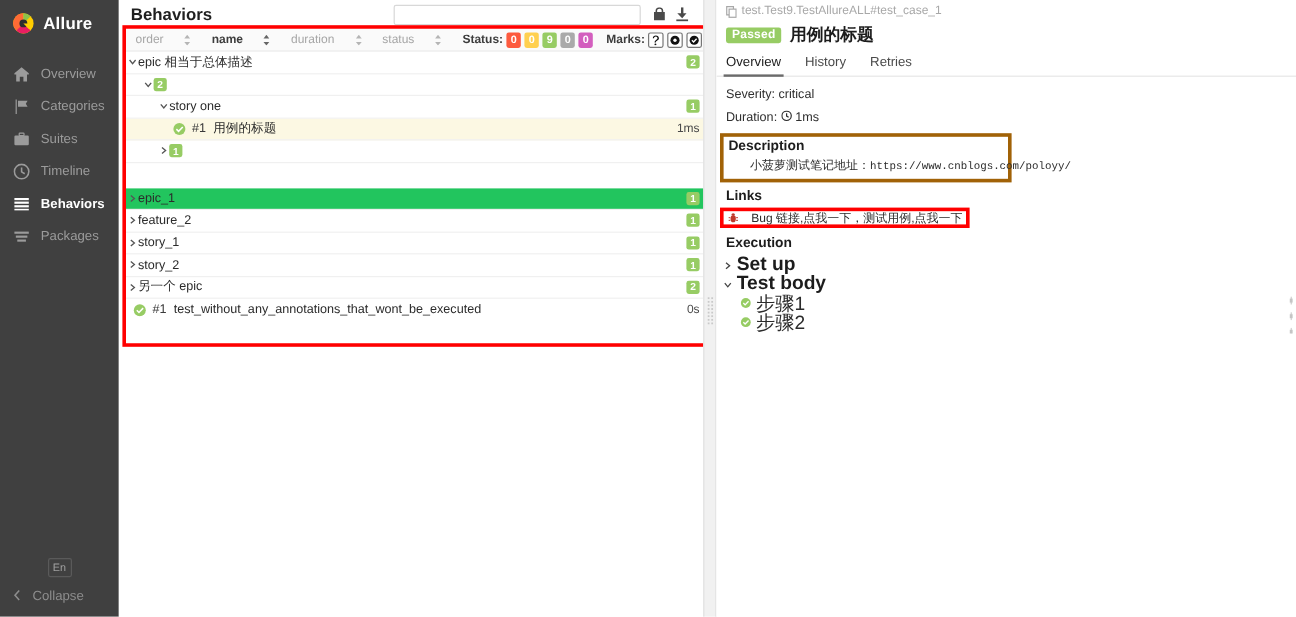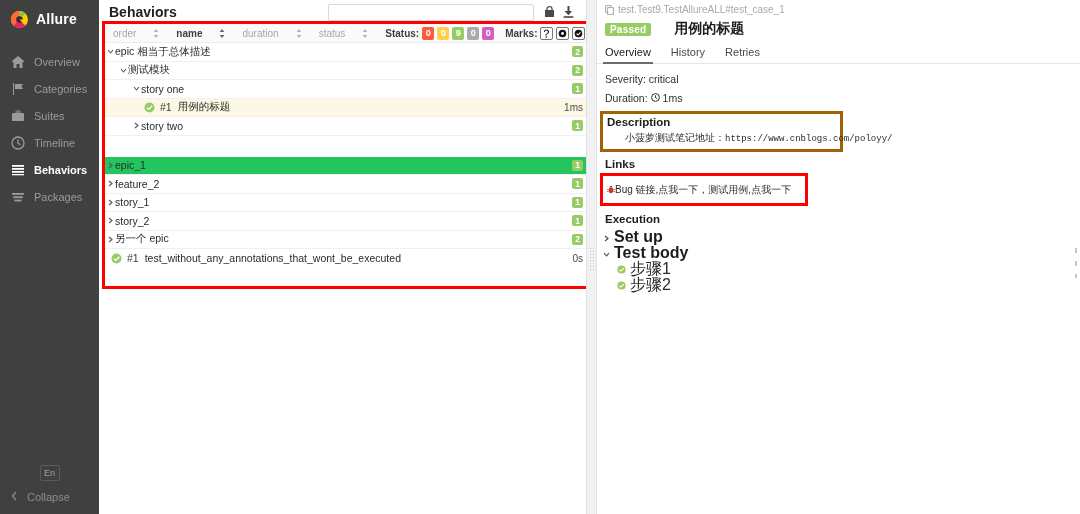--- a/index.html
+++ b/index.html
@@ -154,21 +154,21 @@
   
   .pane-right {
     flex: 1; height: 514px; background: #ffffff;
     position: relative; overflow: hidden;
   }
   .crumb {
     display: flex; align-items: center; gap: 4px;
     padding: 4px 0 0 8px; color: #a8a8a8; font-size: 10px;
   }
   .crumb svg { display:block; }
-  .title-row { display: flex; align-items: center; gap: 23px; padding: 5px 0 0 8px; }
+  .title-row { display: flex; align-items: center; gap: 7px; padding: 5px 0 0 8px; }
   .passed-badge {
     background: #97cc64; color: #ffffff;
     font-size: 10px; font-weight: bold; padding: 1px 5px;
     border-radius: 2px; letter-spacing: .2px;
   }
   .test-title { font-size: 14px; font-weight: bold; color: #1c1c1c; }
   .tabs { display: flex; gap: 20px; padding: 8px 0 0 8px; border-bottom: 1px solid #e6e6e6; }
   .tab {
     font-size: 11px; color: #4a4a4a; padding-bottom: 5px;
     cursor: pointer; position: relative;
@@ -189,23 +189,23 @@
   .desc-h { font-size: 11.5px; font-weight: bold; color: #1c1c1c; }
   .desc-body {
     font-family: "Liberation Serif", "DejaVu Serif", serif;
     font-size: 10px; color: #2b2b2b;
     padding-left: 18px; margin-top: 3px; white-space: nowrap;
   }
   .desc-body .url { font-family: "Liberation Mono", "DejaVu Sans Mono", monospace; font-size: 9px; }
 
   .links-h { padding: 6px 0 0 8px; }
   .links-box {
-    margin: 3px 0 0 3px; width: 208px; height: 33px;
+    margin: 3px 0 0 3px; width: 208px; height: 17px;
     border: 3px solid #ff0000;
-    display: flex; align-items: center; gap: 0;
+    display: flex; align-items: center; gap: 11px;
     padding-left: 4px;
   }
   .links-box .txt { font-size: 10px; color: #2b2b2b; white-space: nowrap; cursor: pointer; }
 
   .exec-h { padding: 7px 0 0 8px; }
   .exec-list { padding: 4px 0 0 6px; font-size: 16px; }
   .exec-row { display: flex; align-items: center; gap: 4px; height: 16px; color: #1c1c1c; font-weight: bold; cursor: pointer; }
   .step-row { display: flex; align-items: center; gap: 4px; height: 16px; margin-left: 14px; color: #2b2b2b; font-weight: normal; cursor: pointer; }
   .rgrip {
     position: absolute; right: 2px; top: 244px;
@@ -412,21 +412,20 @@
             <span class="label">epic 相当于总体描述</span>
             <span class="cnt">2</span>
           </div>
 
           <div class="row">
             <span class="chev" style="margin-left:13px">
                 <svg width="7" height="7" viewBox="0 0 7 7" fill="none" stroke="#555" stroke-width="1.1">
                   <path d="M1 2l2.5 3L6 2"></path>
                 </svg>
               </span>
-            <span class="label">测试模块</span>
             <span class="cnt">2</span>
           </div>
 
           <div class="row">
             <span class="chev" style="margin-left:26px">
                 <svg width="7" height="7" viewBox="0 0 7 7" fill="none" stroke="#555" stroke-width="1.1">
                   <path d="M1 2l2.5 3L6 2"></path>
                 </svg>
               </span>
             <span class="label">story one</span>
@@ -443,21 +442,20 @@
             <span class="label">用例的标题</span>
             <span class="dur">1ms</span>
           </div>
 
           <div class="row">
             <span class="chev" style="margin-left:26px">
                 <svg width="7" height="7" viewBox="0 0 7 7" fill="none" stroke="#555" stroke-width="1.1">
                   <path d="M2 1l3 2.5L2 6"></path>
                 </svg>
               </span>
-            <span class="label">story two</span>
             <span class="cnt">1</span>
           </div>
 
           <div class="row" style="height:21px;border:none"></div>
 
           <div class="row sel-blue">
             <span class="chev">
                 <svg width="7" height="7" viewBox="0 0 7 7" fill="none" stroke="#555" stroke-width="1.1">
                   <path d="M2 1l3 2.5L2 6"></path>
                 </svg>

